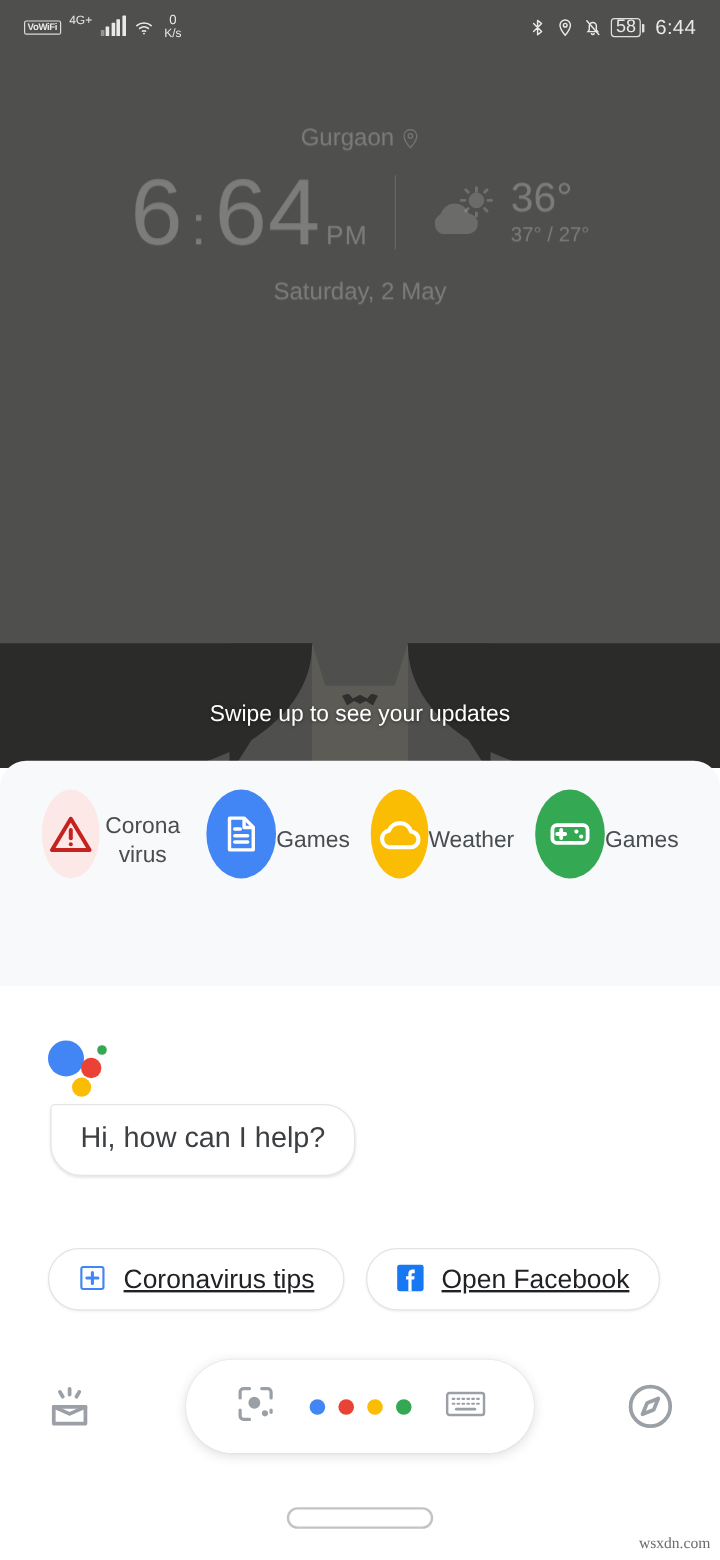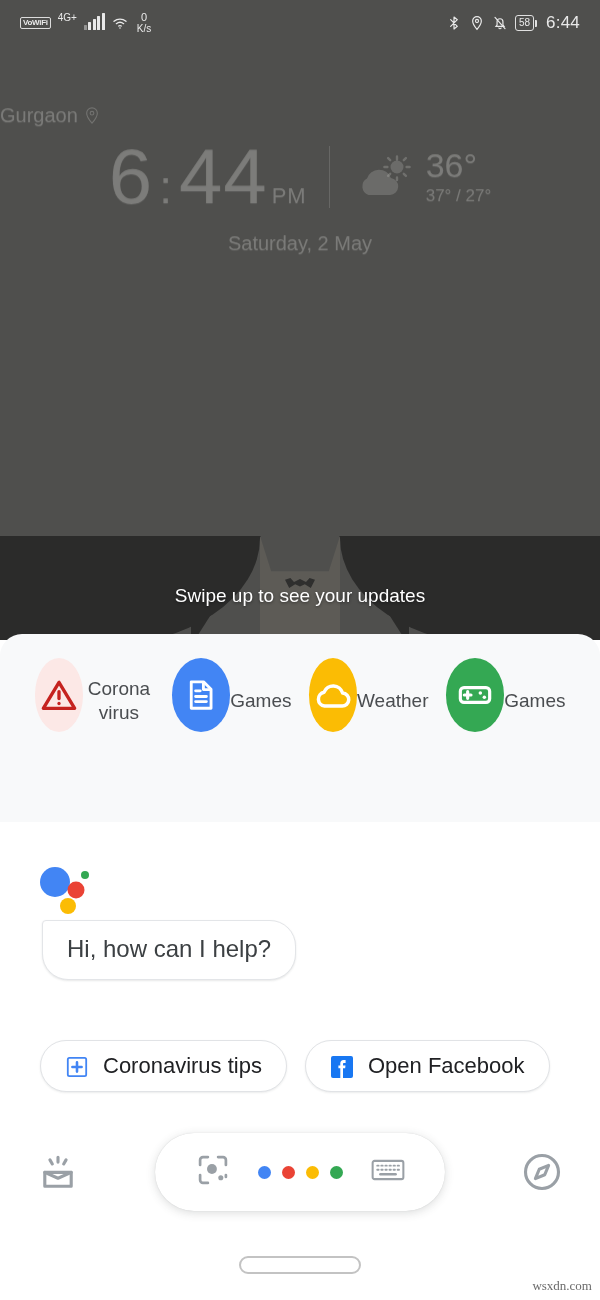--- a/index.html
+++ b/index.html
@@ -68,37 +68,37 @@
   .bars i:nth-child(1){ height:5px; opacity:.45 }
   .bars i:nth-child(2){ height:8px; }
   .bars i:nth-child(3){ height:11px; }
   .bars i:nth-child(4){ height:14px; }
   .bars i:nth-child(5){ height:17px; }
   .speed { display:flex; flex-direction:column; align-items:center; line-height:1.05; margin-left:2px;}
   .speed .num { font-size:11px; }
   .speed .unit { font-size:10px; }
   .batt {
     border:1.5px solid #e0e0e0; border-radius:3px; padding:0px 3px;
-    font-size:10px; line-height:14px; position:relative; margin-right:5px;
+    font-size:15px; line-height:14px; position:relative; margin-right:5px;
   }
   .batt::after{
     content:""; position:absolute; right:-4px; top:4px; width:2px; height:7px;
     background:#e0e0e0; border-radius:0 1px 1px 0;
   }
   .sb-time { font-size:17px; letter-spacing:.2px; }
   .sb-ico { width:16px; height:18px; display:block; }
 
   
   .clockwidget {
     position:absolute; left:0; top:104px; width:600px;
     z-index:15; text-align:center; color:rgba(190,190,186,0.30);
     text-shadow:0 1px 1px rgba(255,255,255,0.10);
   }
   .cw-city {
-    font-size:20px; display:flex; justify-content:flex-start; align-items:center; gap:7px;
+    font-size:20px; display:flex; justify-content:center; align-items:center; gap:7px;
   }
   .cw-pin { width:14px; height:17px; display:block; }
   .cw-main {
     display:flex; align-items:center; justify-content:center; gap:22px; margin-top:4px;
   }
   .cw-time {
     display:flex; align-items:baseline; font-size:78px; font-weight:300; letter-spacing:1px;
   }
   .cw-colon { font-size:46px; margin:0 6px; }
   .cw-ampm { font-size:22px; margin-left:4px; }
@@ -140,25 +140,26 @@
   .bubble {
     position:absolute; left:42px; top:98px;
     background:#fff; border:1px solid #e3e5e8;
     border-radius:4px 26px 26px 26px;
     padding:14px 24px 16px 24px;
     font-size:24px; color:#3c4043;
     box-shadow:0 1px 2px rgba(60,64,67,.12);
   }
   .chips { position:absolute; left:0; top:218px; width:600px; display:flex; gap:18px; padding-left:40px; }
   .chip {
-    display:flex; align-items:flex-end; gap:14px;
+    display:flex; align-items:flex-start; gap:14px;
     background:#fff; border:1px solid #e1e3e6; border-radius:30px;
     padding:12px 24px; font-size:22px; color:#202124;
     box-shadow:0 1px 2px rgba(60,64,67,.10);
     white-space:nowrap;
+    text-decoration:underline;
   }
   .chip-ico { width:24px; height:24px; flex:0 0 24px; display:block; }
 
   
   .bottombar {
     position:absolute; left:0; top:1128px; width:600px; height:88px;
     display:flex; align-items:center; justify-content:space-between;
     padding:0 36px; z-index:27;
   }
   .bb-ico { width:44px; height:44px; display:block; }
@@ -252,21 +253,21 @@
         <svg class="cw-pin" viewBox="0 0 24 30" fill="none" stroke="rgba(190,190,186,0.32)" stroke-width="2">
           <path d="M12 1.6C6.8 1.6 2.6 5.8 2.6 11c0 7 9.4 17.4 9.4 17.4S21.4 18 21.4 11c0-5.2-4.2-9.4-9.4-9.4z"></path>
           <circle cx="12" cy="11" r="3.2"></circle>
         </svg>
       </span>
     </div>
     <div class="cw-main">
       <div class="cw-time">
         <span>6</span>
         <span class="cw-colon">:</span>
-        <span>44</span>
+        <span>64</span>
         <span class="cw-ampm">PM</span>
       </div>
       <div class="cw-sep"></div>
       <div class="cw-weather">
         <span>
           <svg class="cw-wicon" viewBox="0 0 66 48" fill="none" stroke="rgba(190,190,186,0.30)" stroke-width="2.4" stroke-linecap="round">
             <circle cx="45" cy="14" r="6.5" fill="rgba(190,190,186,0.26)" stroke="none"></circle>
             <path d="M45 3.5v3M45 24.5v2.6M54.6 14h3M32.4 14h3M51.8 7.2l2.1-2.1M36.1 22.9l2.1-2.1M51.8 20.8l2.1 2.1M36.1 5.1l2.1 2.1"></path>
             <path d="M19 42h19a8.6 8.6 0 0 0 .9-17.1A12.6 12.6 0 0 0 15 25.6 9 9 0 0 0 16.5 42z" fill="rgba(190,190,186,0.26)" stroke="none"></path>
           </svg>

